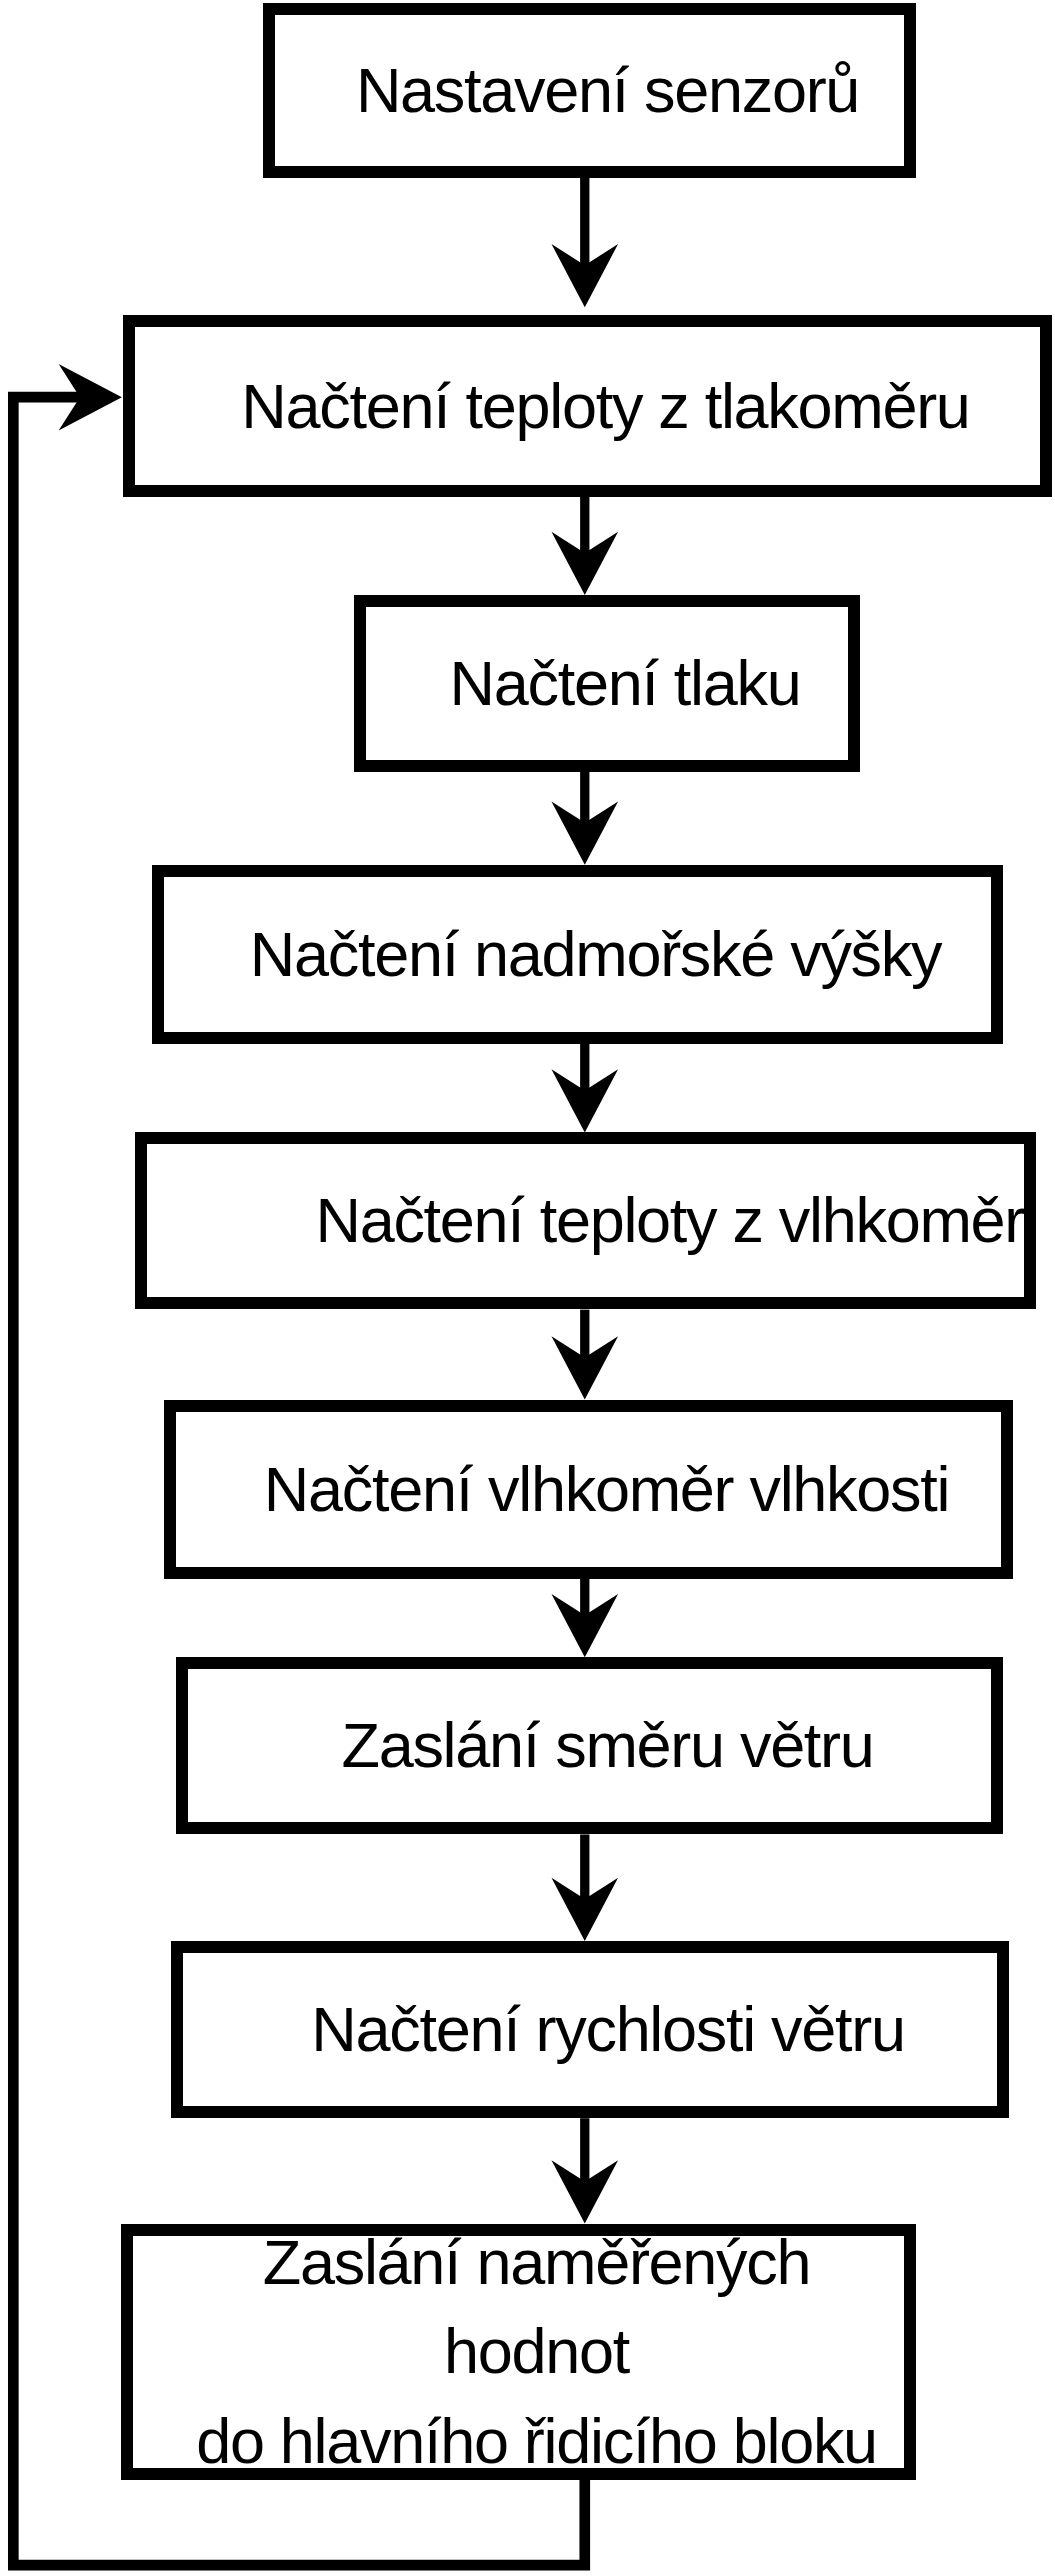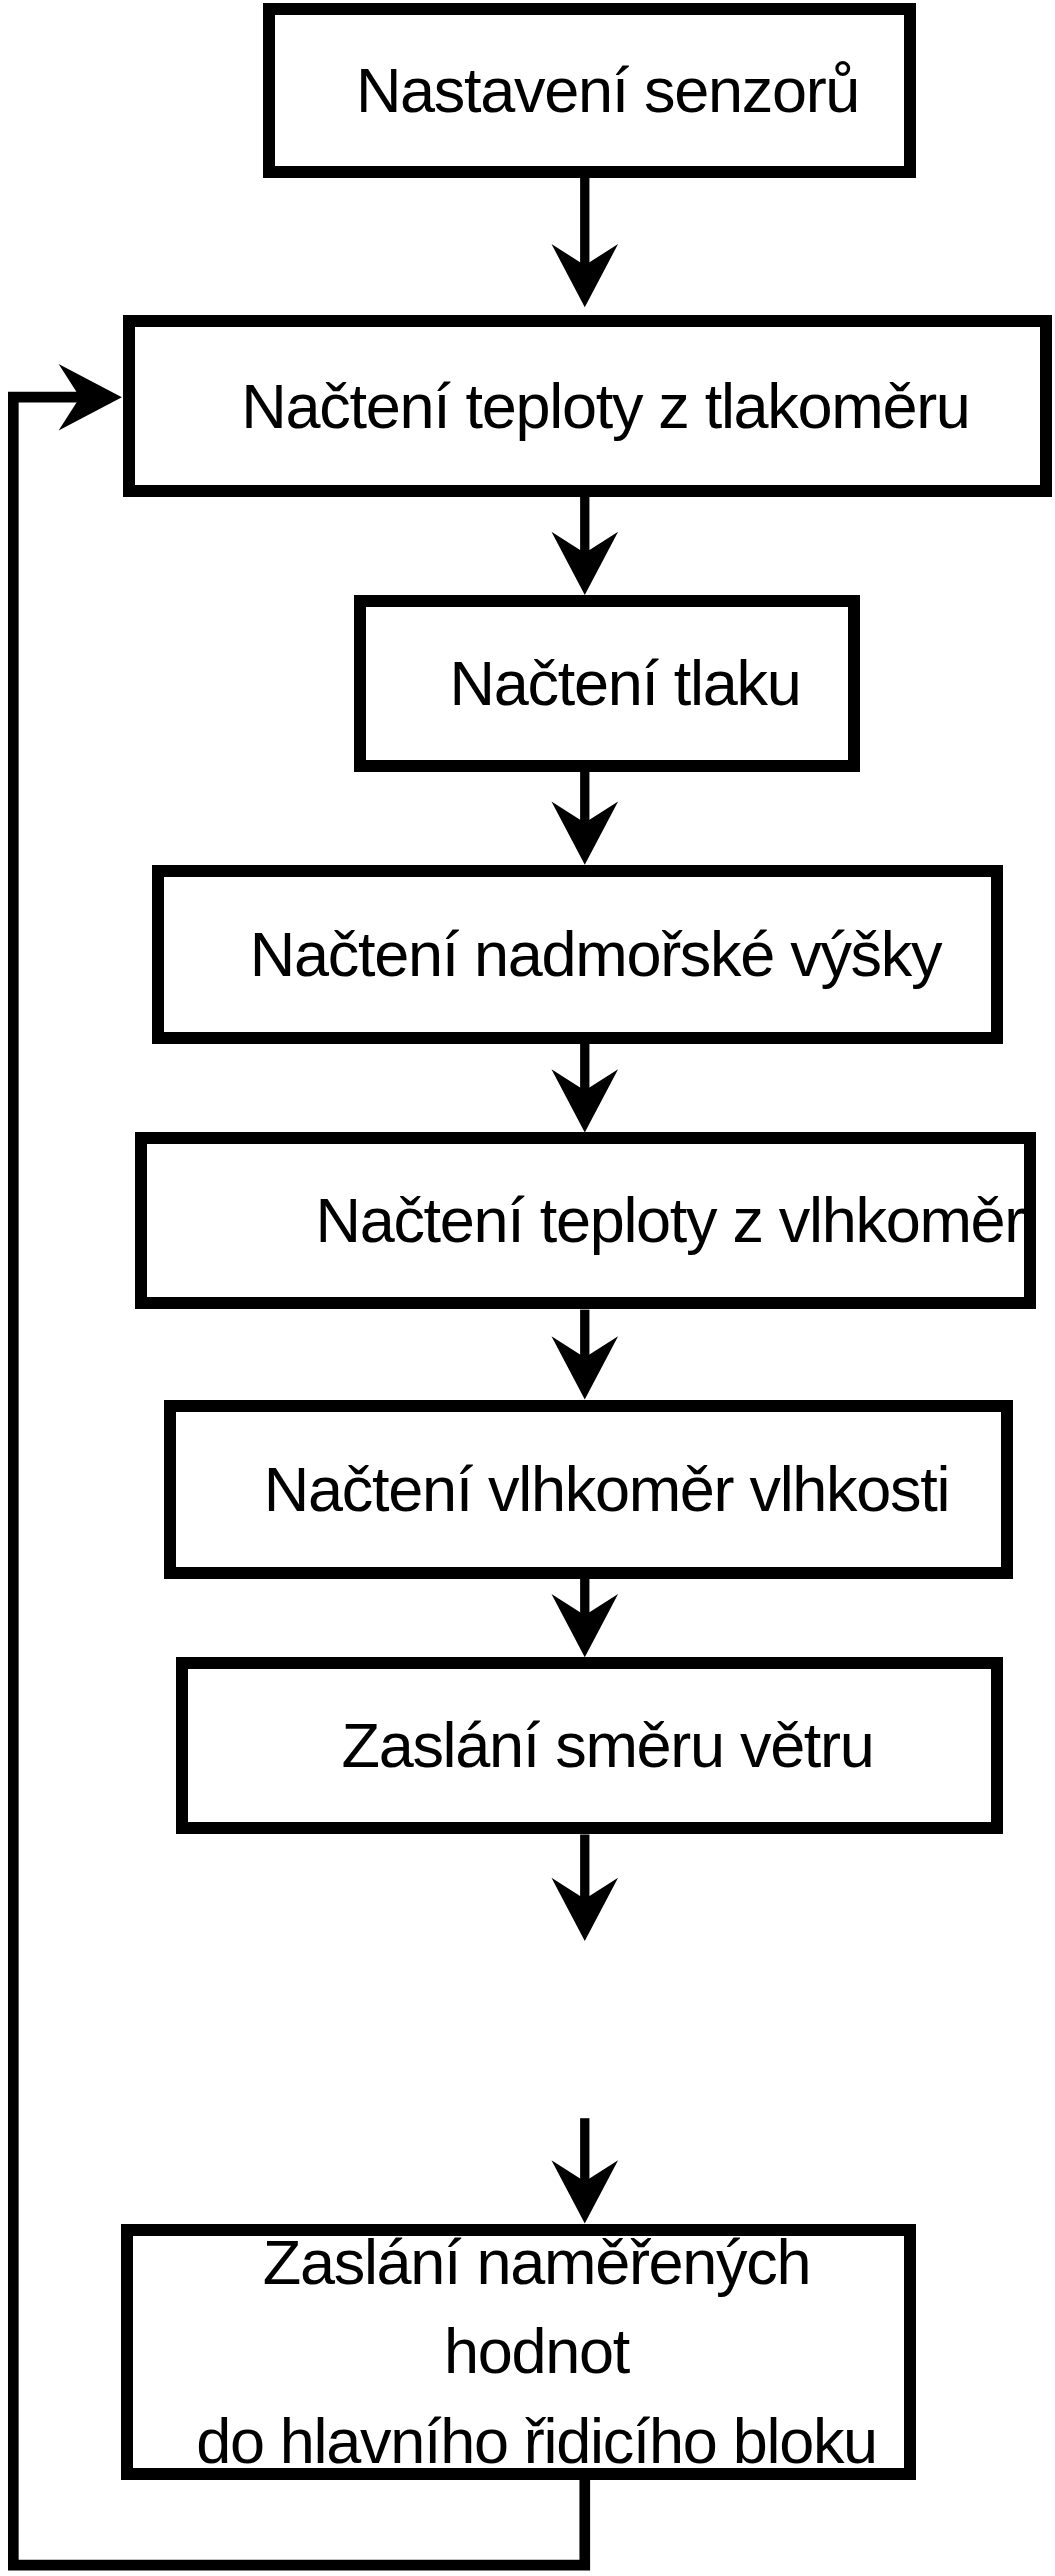--- a/index.html
+++ b/index.html
@@ -118,20 +118,23 @@
   </div>
 
   <div class="node n6">
     <span class="lbl">Načtení vlhkoměr vlhkosti</span>
   </div>
 
   <div class="node n7">
     <span class="lbl">Zaslání směru větru</span>
   </div>
 
+  <div class="node n8">
+    <span class="lbl">Načtení rychlosti větru</span>
+  </div>
 
   <div class="node n9">
     <span class="lbl">Zaslání naměřených hodnot
 do hlavního řidicího bloku</span>
   </div>
 
 </div>
 
 
 </body></html>

